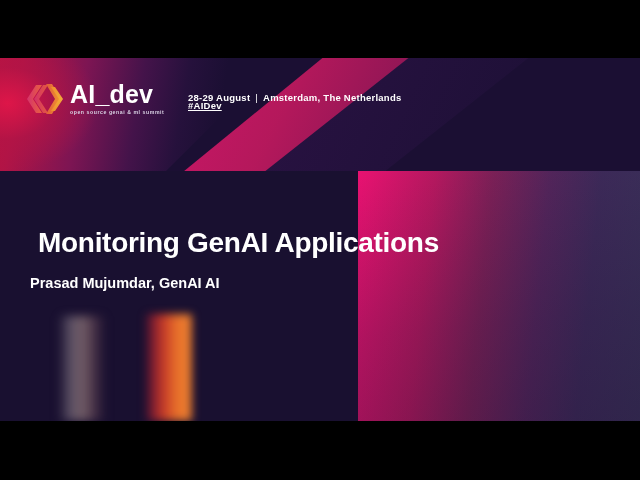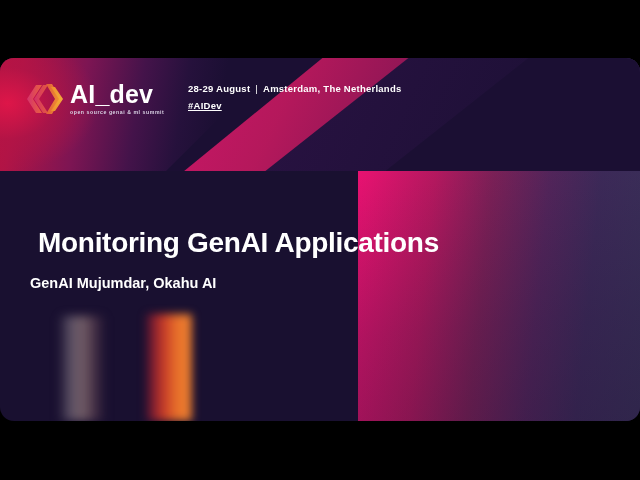--- a/index.html
+++ b/index.html
@@ -24,21 +24,20 @@
   }
 
   .slide {
     position: absolute;
     left: 0;
     top: 58px;
     width: 640px;
     height: 363px;
     background: #191030;
     overflow: hidden;
-    border-radius: 14px;
   }
 
   
   .event-band {
     position: absolute;
     left: 0;
     top: 0;
     width: 640px;
     height: 113px;
     overflow: hidden;
@@ -171,21 +170,21 @@
     line-height: 1;
     margin-top: 3px;
     white-space: nowrap;
     text-transform: lowercase;
   }
 
   
   .event-meta {
     position: absolute;
     left: 188px;
-    top: 23px;
+    top: 32px;
     color: #ffffff;
     font-size: 9.5px;
     font-weight: 700;
     line-height: 16px;
     letter-spacing: 0.25px;
     white-space: nowrap;
   }
   .meta-sep {
     display: inline-block;
     padding: 0 5px;
@@ -315,17 +314,17 @@
       </div>
 
       <div class="event-meta">
         <span>28-29 August</span><span class="meta-sep">|</span><span>Amsterdam, The Netherlands</span>
       </div>
       <div class="event-hash">#AIDev</div>
     </div>
 
     <div class="title-block">
       <h1 class="talk-title">Monitoring GenAI Applications</h1>
-      <p class="talk-speaker">GenAI Mujumdar, Okahu AI</p>
+      <p class="talk-speaker">Prasad Mujumdar, GenAI AI</p>
     </div>
 
   </div>
 </div>
 
 </body></html>

